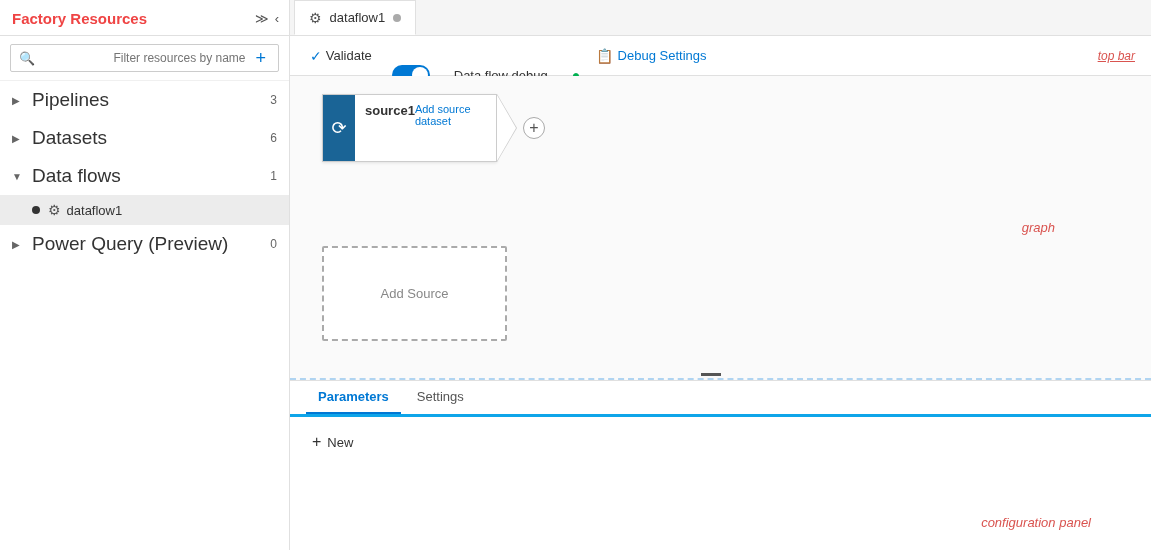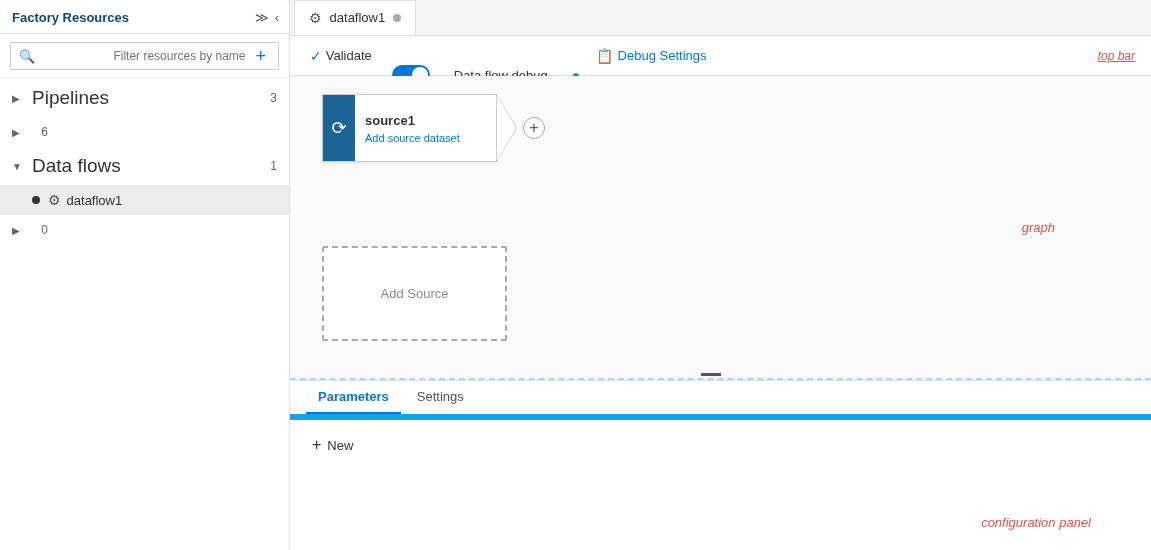--- a/index.html
+++ b/index.html
@@ -16,23 +16,23 @@
       height: 100%;
     }
     .sidebar-header {
       display: flex;
       align-items: center;
       justify-content: space-between;
       padding: 10px 10px 8px 12px;
       border-bottom: 1px solid #e0e0e0;
     }
     .sidebar-title {
-      font-size: 13px;
+      font-size: 15px;
       font-weight: 600;
-      color: #0c4a6e;
+      color: #ef4444;
     }
     .sidebar-header-icons {
       display: flex;
       align-items: center;
       gap: 6px;
       color: #666;
     }
     .sidebar-header-icons span {
       cursor: pointer;
       font-size: 14px;
@@ -316,21 +316,21 @@
     
     .config-panel {
       height: 170px;
       border-top: 1px solid #e0e0e0;
       background: #fff;
       display: flex;
       flex-direction: column;
     }
     .config-tabs {
       display: flex;
-      border-bottom: 6px solid #0ea5e9;
+      border-bottom: 3px solid #0ea5e9;
       padding: 0 16px;
     }
     .config-tab {
       padding: 8px 12px;
       cursor: pointer;
       font-size: 13px;
       color: #555;
       border-bottom: 2px solid transparent;
       margin-right: 4px;
     }
@@ -385,37 +385,39 @@
   <div class="sidebar-nav">
 
     <div class="nav-item">
       <span class="nav-chevron">▶</span>
       <span class="nav-label">Pipelines</span>
       <span class="nav-count">3</span>
     </div>
 
     <div class="nav-item">
       <span class="nav-chevron">▶</span>
+      <span class="nav-label">Datasets</span>
       <span class="nav-count">6</span>
     </div>
 
     <div class="nav-item expanded">
       <span class="nav-chevron">▼</span>
       <span class="nav-label">Data flows</span>
       <span class="nav-count">1</span>
     </div>
 
     <div class="sub-item active" style="background:#ececec;">
       <span class="sub-item-dot"></span>
       <span class="sub-item-icon" style="color:#555;">⚙</span>
       <span class="sub-item-label">dataflow1</span>
     </div>
 
     <div class="nav-item">
       <span class="nav-chevron">▶</span>
+      <span class="nav-label">Power Query (Preview)</span>
       <span class="nav-count">0</span>
     </div>
   </div>
 </div>
 
 <div class="main">
 
   <div class="tab-bar">
     <div class="tab">
       <span class="tab-icon">⚙</span>
@@ -444,21 +446,21 @@
   </div>
 
   <div class="graph-area">
 
     <div class="source-node">
       <div class="source-card-wrapper" style="position:relative;">
         <div class="source-card" style="width:175px; height:68px; display:flex; align-items:stretch; border:1px solid #ccc; background:#fff; box-shadow:0 1px 3px rgba(0,0,0,0.1);">
           <div class="source-card-left" style="width:32px; background:#1a6496; display:flex; align-items:center; justify-content:center; flex-shrink:0;">
             <span style="color:#fff; font-size:18px;">⟳</span>
           </div>
-          <div class="source-card-body" style="padding:8px 10px; flex:1; display:flex; flex-direction:column; justify-content:center;">
+          <div class="source-card-body" style="padding:8px 10px; flex:1; display:flex; flex-direction:row; justify-content:center;">
             <div class="source-name">source1</div>
             <div class="source-dataset">Add source dataset</div>
           </div>
         </div>
 
         <div style="width:0; height:0; border-top:34px solid transparent; border-bottom:34px solid transparent; border-left:20px solid #ccc; flex-shrink:0;">
           <div style="width:0; height:0; border-top:33px solid transparent; border-bottom:33px solid transparent; border-left:19px solid #fff; position:relative; top:-33px; left:-20px;"></div>
         </div>
 
         <div style="width:22px; height:22px; border:1px solid #aaa; border-radius:50%; background:#fff; display:flex; align-items:center; justify-content:center; cursor:pointer; font-size:16px; color:#555; margin-left:6px; flex-shrink:0;">+</div>

